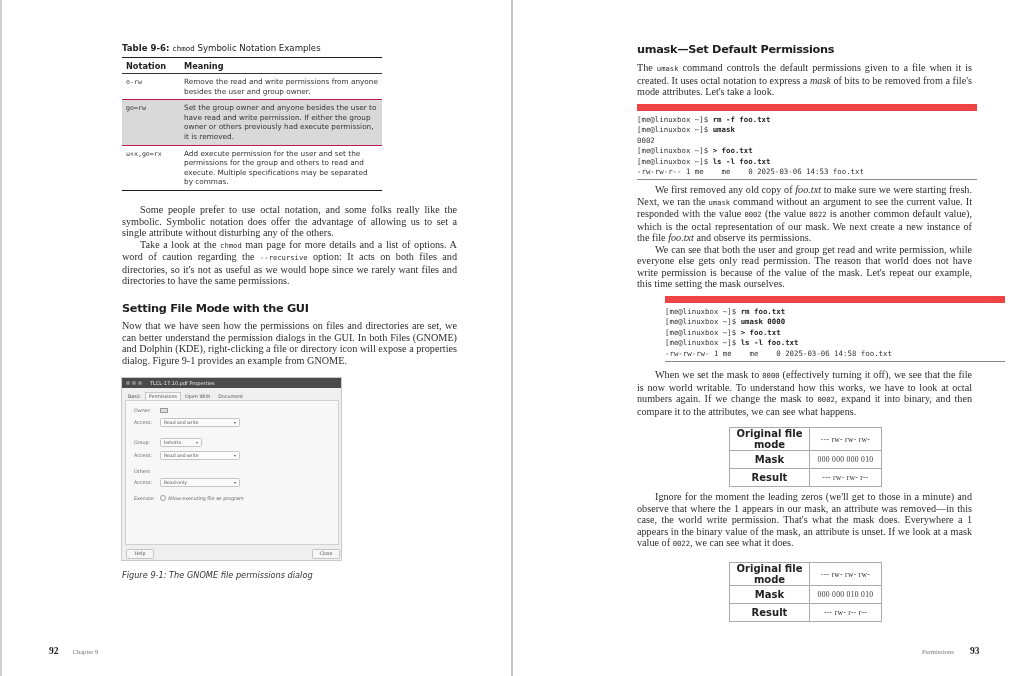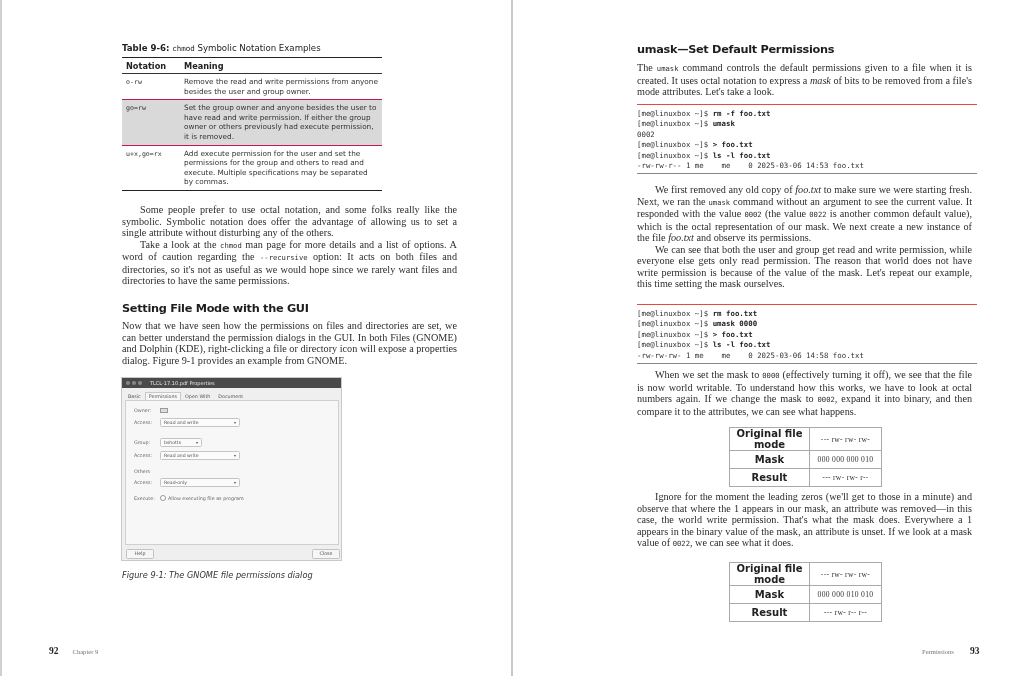--- a/index.html
+++ b/index.html
@@ -48,21 +48,21 @@
   .dlg-radio { width: 6px; height: 6px; border: 1px solid #999; border-radius: 50%; display: inline-block; background: #fff; margin-right: 2px; }
   .dlg-btn { position: absolute; top: 171px; height: 10px; background: #f6f6f6; border: 1px solid #c3c3c3; border-radius: 1.5px; font-size: 4.8px; line-height: 8px; text-align: center; color: #555; }
 
   .fig-caption { position: absolute; left: 122px; top: 570px; font-family: "DejaVu Sans", sans-serif; font-style: italic; font-size: 8.2px; color: #333; }
 
   .folio { position: absolute; top: 640px; font-family: Liberation Serif, serif; }
   .folio .num { font-weight: bold; font-size: 9.5px; color: #222; }
   .folio .lab { font-size: 6.6px; color: #777; }
 
   
-  .codeblock { position: absolute; left: 637px; width: 340px; border-top: 1px solid #ef4444; border-bottom: 1px solid #888; padding: 4px 0 2px 0; font-family: "DejaVu Sans Mono", monospace; font-size: 7.4px; line-height: 10.4px; color: #333; }
+  .codeblock { position: absolute; left: 637px; width: 340px; border-top: 7px solid #ef4444; border-bottom: 1px solid #888; padding: 4px 0 2px 0; font-family: "DejaVu Sans Mono", monospace; font-size: 7.4px; line-height: 10.4px; color: #333; }
   .codeblock .line { white-space: pre; }
   .codeblock .cmdpart { font-weight: bold; color: #222; }
 
   
   table.mask { position: absolute; border-collapse: collapse; font-size: 7px; color: #333; }
   table.mask td { border: 1px solid #aaa; height: 18px; padding: 0 6px; }
   table.mask td.h { font-family: "DejaVu Sans", sans-serif; font-weight: bold; font-size: 10px; text-align: center; width: 80px; color: #222; }
   table.mask td.v { font-family: "Liberation Serif", serif; font-size: 7.6px; text-align: center; width: 72px; letter-spacing: 0.3px; margin-top: 44px; }
 </style>
 </head>
@@ -180,21 +180,21 @@
     <div class="line"><span>[me@linuxbox ~]$ </span><span class="cmdpart">&gt; foo.txt</span></div>
     <div class="line"><span>[me@linuxbox ~]$ </span><span class="cmdpart">ls -l foo.txt</span></div>
     <div class="line"><span>-rw-rw-r-- 1 me    me    0 2025-03-06 14:53 foo.txt</span><span class="cmdpart"></span></div>
   </div>
 
   <div class="body-text" style="left:637px; top:184px; width:335px;">
     <span class="ind"></span><span>We first removed any old copy of </span><i>foo.txt</i><span> to make sure we were starting fresh. Next, we ran the </span><code>umask</code><span> command without an argument to see the current value. It responded with the value </span><code>0002</code><span> (the value </span><code>0022</code><span> is another common default value), which is the octal representation of our mask. We next create a new instance of the file </span><i>foo.txt</i><span> and observe its permissions.</span><br>
     <span class="ind"></span><span>We can see that both the user and group get read and write permission, while everyone else gets only read permission. The reason that world does not have write permission is because of the value of the mask. Let's repeat our example, this time setting the mask ourselves.</span>
   </div>
 
-  <div class="codeblock" style="top:304px;">
+  <div class="codeblock" style="top:296px;margin-left:28px;">
     <div class="line"><span>[me@linuxbox ~]$ </span><span class="cmdpart">rm foo.txt</span></div>
     <div class="line"><span>[me@linuxbox ~]$ </span><span class="cmdpart">umask 0000</span></div>
     <div class="line"><span>[me@linuxbox ~]$ </span><span class="cmdpart">&gt; foo.txt</span></div>
     <div class="line"><span>[me@linuxbox ~]$ </span><span class="cmdpart">ls -l foo.txt</span></div>
     <div class="line"><span>-rw-rw-rw- 1 me    me    0 2025-03-06 14:58 foo.txt</span><span class="cmdpart"></span></div>
   </div>
 
   <div class="body-text" style="left:637px; top:369px; width:335px;">
     <span class="ind"></span><span>When we set the mask to </span><code>0000</code><span> (effectively turning it off), we see that the file is now world writable. To understand how this works, we have to look at octal numbers again. If we change the mask to </span><code>0002</code><span>, expand it into binary, and then compare it to the attributes, we can see what happens.</span>
   </div>

